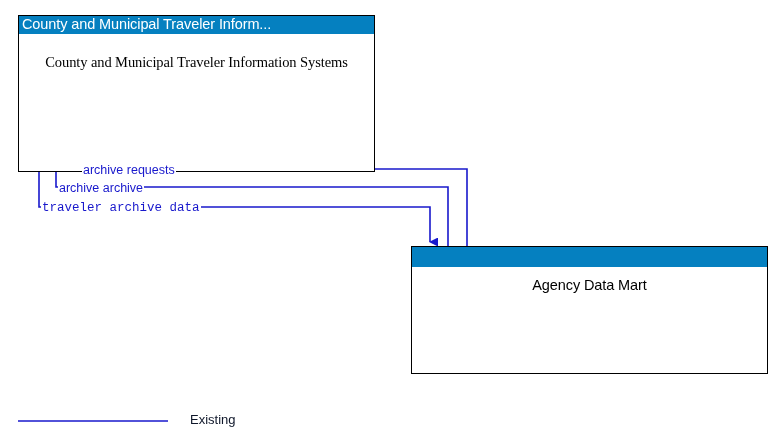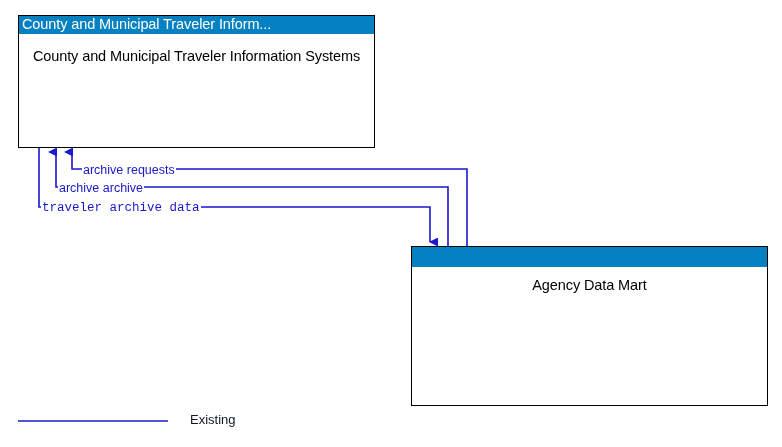--- a/index.html
+++ b/index.html
@@ -48,35 +48,36 @@
     color: #000000;
     font-size: 14.5px;
     line-height: 18px;
     letter-spacing: -0.1px;
   }
   
   #node-cmtis {
     left: 18px;
     top: 15px;
     width: 357px;
-    height: 133px;
+    height: 157px;
   }
   #node-cmtis .node-titlebar {
     width: 355px;
     height: 18px;
   }
   #node-cmtis .node-label {
-    top: 31px;
+    top: 37px;
+    font-family: Liberation Serif, serif;
   }
   
   #node-adm {
     left: 411px;
     top: 246px;
     width: 357px;
-    height: 160px;
+    height: 128px;
   }
   #node-adm .node-titlebar {
     width: 355px;
     height: 20px;
   }
   #node-adm .node-label {
     top: 29px;
   }
   
   .flow-label {

